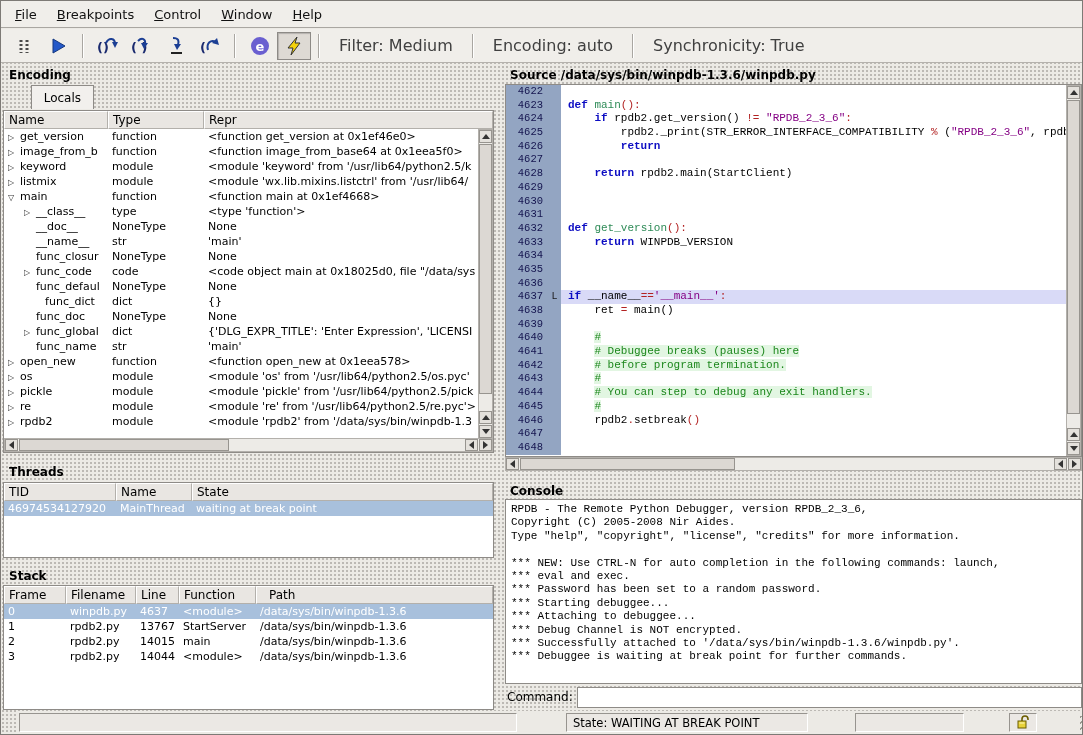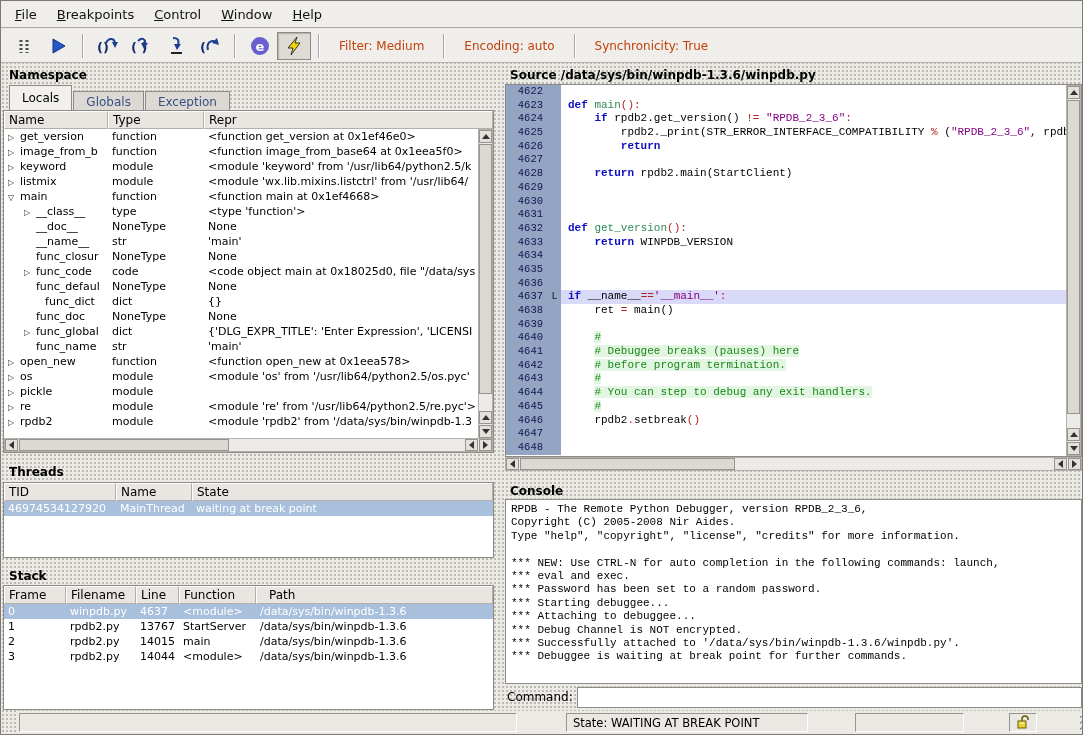--- a/index.html
+++ b/index.html
@@ -13,21 +13,21 @@
     border-bottom:1px solid #a9a6a1; display:flex; align-items:center; padding-left:4px; font-size:13px; }
   .menu-item { padding:4px 10px; color:#111; cursor:default; }
   .menu-item u { text-decoration:underline; }
   
   .toolbar { position:absolute; left:0; top:28px; width:100%; height:34px; background:#F0EEEA;
     border-bottom:1px solid #b5b2ad; display:flex; align-items:center; padding-left:6px; }
   .tbtn { width:34px; height:28px; background:transparent; border:1px solid transparent;
     display:flex; align-items:center; justify-content:center; }
   .tbtn.pressed { background:#DEDAD4; border:1px solid #8d8a86; box-shadow: inset 1px 1px 1px #b4b1ad; }
   .tsep { width:0; height:24px; border-left:1px solid #a9a6a1; border-right:1px solid #ffffff; margin:0 7px; }
-  .tlabel { font-size:12px; color:#c2410c; padding:0 12px; white-space:nowrap; }
+  .tlabel { font-size:16px; color:#404040; padding:0 12px; white-space:nowrap; }
   
   .ptitle { position:absolute; font-weight:bold; font-size:12px; color:#000; }
   .tbl { position:absolute; background:#fff; border:1px solid #8e8b87; overflow:hidden; }
   .thead { display:flex; height:18px; background:#E9E6E2; }
   .th { border-top:1px solid #fff; border-left:1px solid #fff; border-right:1px solid #b3b0ab;
     border-bottom:1px solid #b3b0ab; padding:1px 4px; font-size:12px; overflow:hidden;
     white-space:nowrap; flex:none; background:#E9E6E2; }
   .tbody { position:relative; background:#fff; overflow:hidden; }
   .tr { display:flex; height:15px; font-size:11px; line-height:15px; white-space:nowrap; color:#000; }
   .tr.sel { background:#A8C0DC; color:#fff; }
@@ -168,22 +168,22 @@
         </span>
     </button>
     <div class="tsep"></div>
     <span class="tlabel">Filter: Medium</span>
     <div class="tsep"></div>
     <span class="tlabel">Encoding: auto</span>
     <div class="tsep"></div>
     <span class="tlabel">Synchronicity: True</span>
   </div>
 
-  <div class="ptitle" style="left:8px; top:67px;">Namespace</div>
-  <div class="tabs" style="left:8px; top:84px;">
+  <div class="ptitle" style="left:8px; top:67px;">Encoding</div>
+  <div class="tabs" style="left:8px; top:84px;flex-direction:column;">
     <div class="tab active">Locals</div>
     <div class="tab">Globals</div>
     <div class="tab">Exception</div>
   </div>
   <div class="tbl" style="left:2px; top:109px; width:491px; height:343px;">
     <div class="thead">
       <div class="th ns-c0">Name</div>
       <div class="th ns-c1">Type</div>
       <div class="th ns-c2" style="flex:1;">Repr</div>
     </div>
@@ -269,20 +269,21 @@
           <div class="td ns-c2">&lt;function open_new at 0x1eea578&gt;</div>
         </div>
         <div class="tr">
           <div class="td ns-c0" style="padding-left: 4px;"><span class="twisty">▷</span>os</div>
           <div class="td ns-c1">module</div>
           <div class="td ns-c2">&lt;module 'os' from '/usr/lib64/python2.5/os.pyc'</div>
         </div>
         <div class="tr">
           <div class="td ns-c0" style="padding-left: 4px;"><span class="twisty">▷</span>pickle</div>
           <div class="td ns-c1">module</div>
+          <div class="td ns-c2">&lt;module 'pickle' from '/usr/lib64/python2.5/pick</div>
         </div>
         <div class="tr">
           <div class="td ns-c0" style="padding-left: 4px;"><span class="twisty">▷</span>re</div>
           <div class="td ns-c1">module</div>
           <div class="td ns-c2">&lt;module 're' from '/usr/lib64/python2.5/re.pyc'&gt;</div>
         </div>
         <div class="tr">
           <div class="td ns-c0" style="padding-left: 4px;"><span class="twisty">▷</span>rpdb2</div>
           <div class="td ns-c1">module</div>
           <div class="td ns-c2">&lt;module 'rpdb2' from '/data/sys/bin/winpdb-1.3</div>

